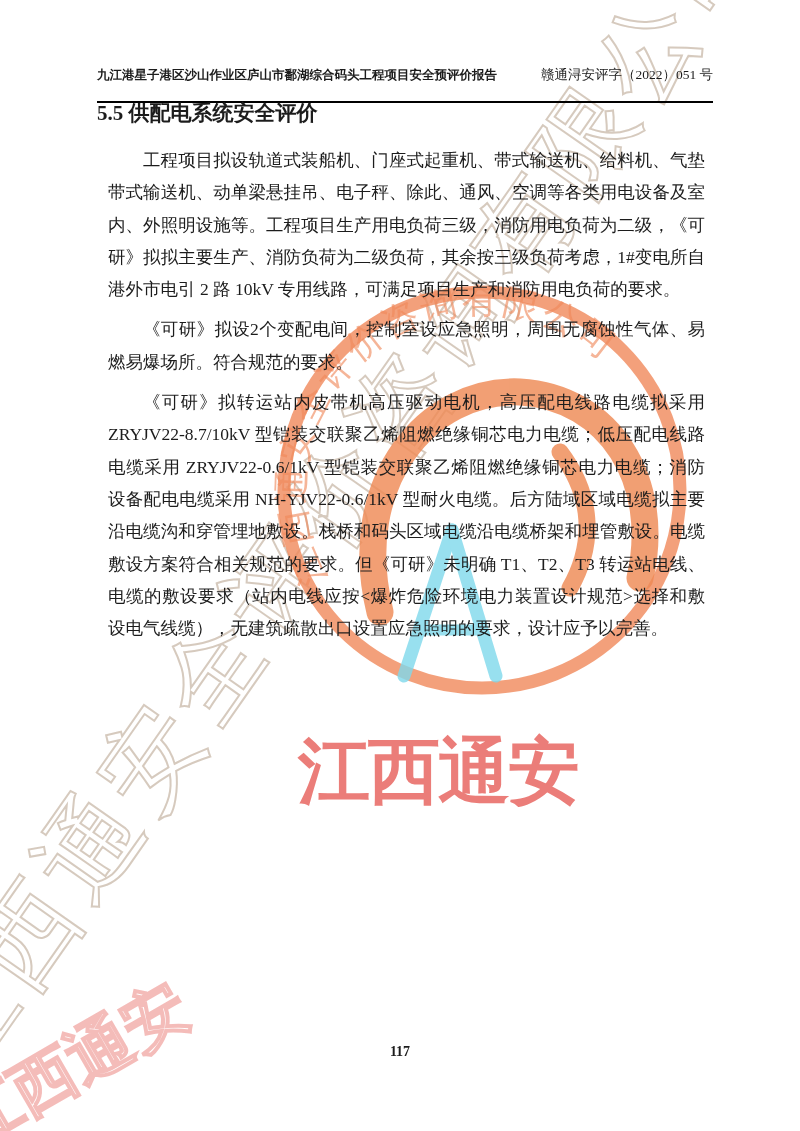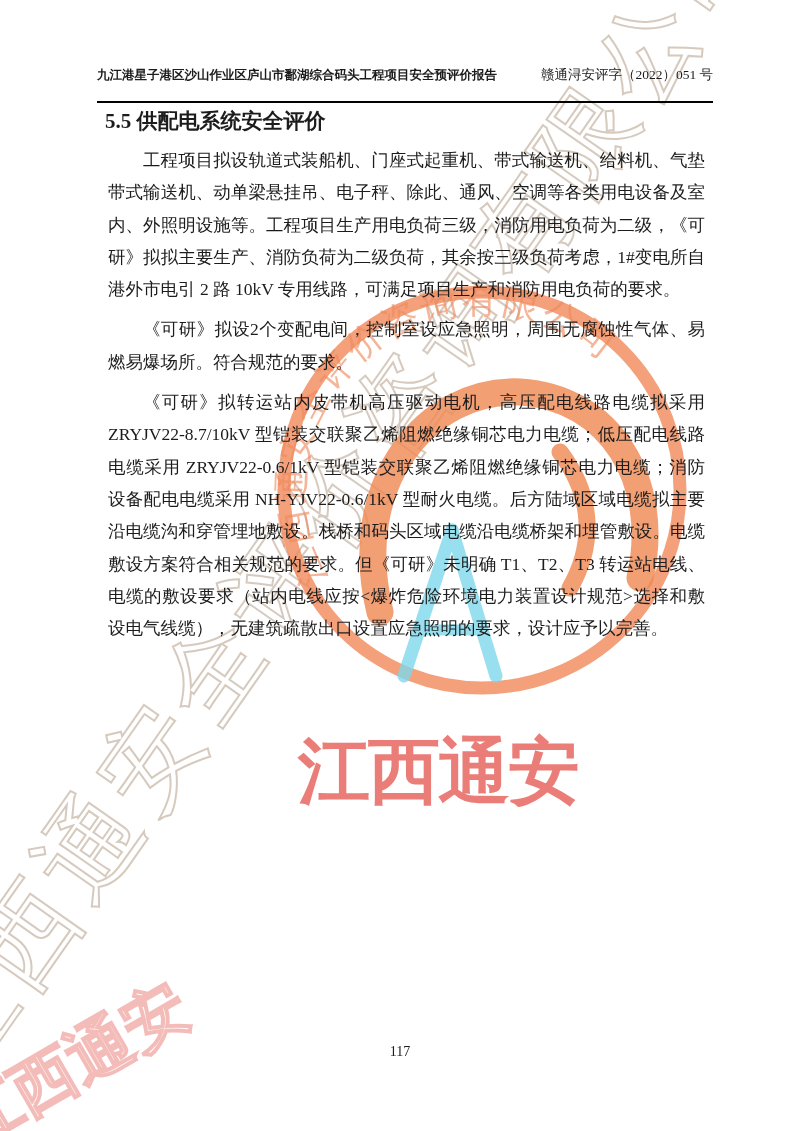--- a/index.html
+++ b/index.html
@@ -27,37 +27,37 @@
   .header .h-left{
     font-size:12.5px;font-weight:bold;letter-spacing:0;
   }
   .header .h-right{
     font-size:13.5px;font-weight:normal;white-space:nowrap;
   }
   
   .sec-title{
     position:absolute;left:97px;top:99px;width:616px;
     font-size:21px;font-weight:bold;
-    z-index:2;margin:8px;
+    z-index:2;margin:0;
   }
   
   .content{
     position:absolute;left:100px;top:136px;width:613px;
     z-index:2;
     font-size:17.5px;line-height:32.3px;
     text-align:justify;
   }
   .content p{
     margin:8px;
     text-indent:2em;
   }
   
   .footer{
     position:absolute;left:0;top:1044px;width:800px;
-    text-align:center;font-size:14px;z-index:2;
+    text-align:center;font-size:14px;z-index:2;font-weight:bold;
   }
 </style>
 </head>
 <body>
 
 <div class="page">
 
   <svg class="wm-layer" width="800" height="1131" viewBox="0 0 800 1131" xmlns="http://www.w3.org/2000/svg" xmlns:xlink="http://www.w3.org/1999/xlink">
 
     <text transform="translate(-35,1085) rotate(-55)" font-family="'Liberation Serif','DejaVu Serif',serif" font-size="100" letter-spacing="8" fill="none" stroke="#c9b9a9" stroke-width="2" opacity="0.75">江西通安全评价咨询有限公司</text>

